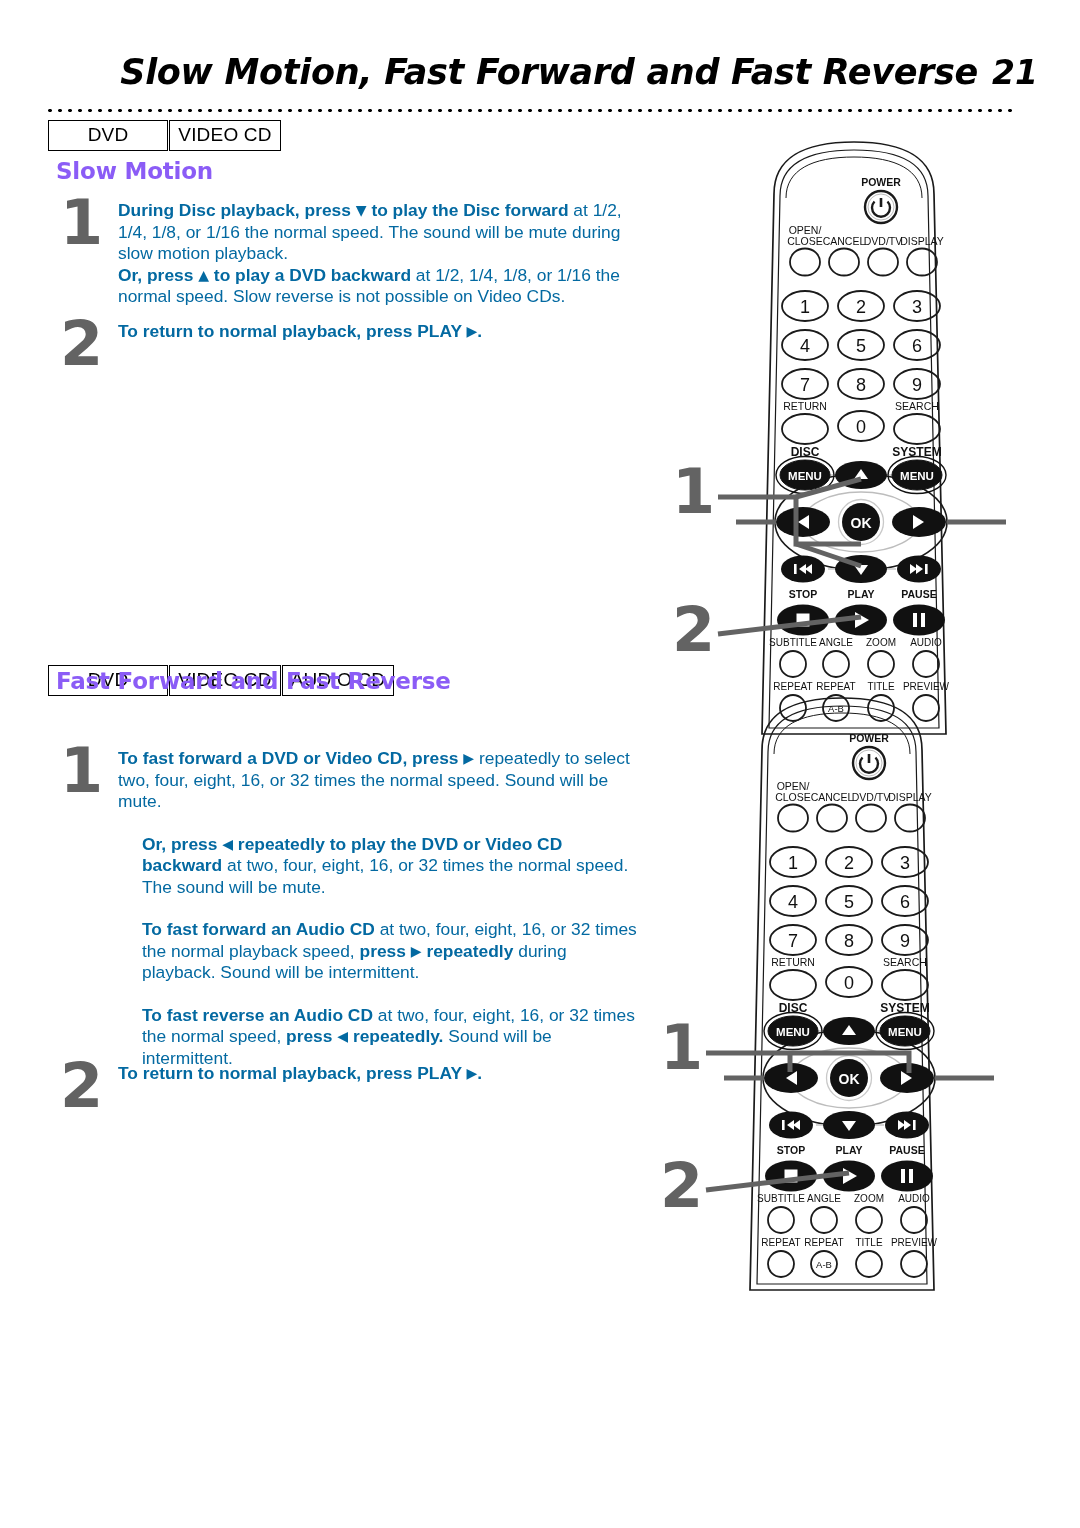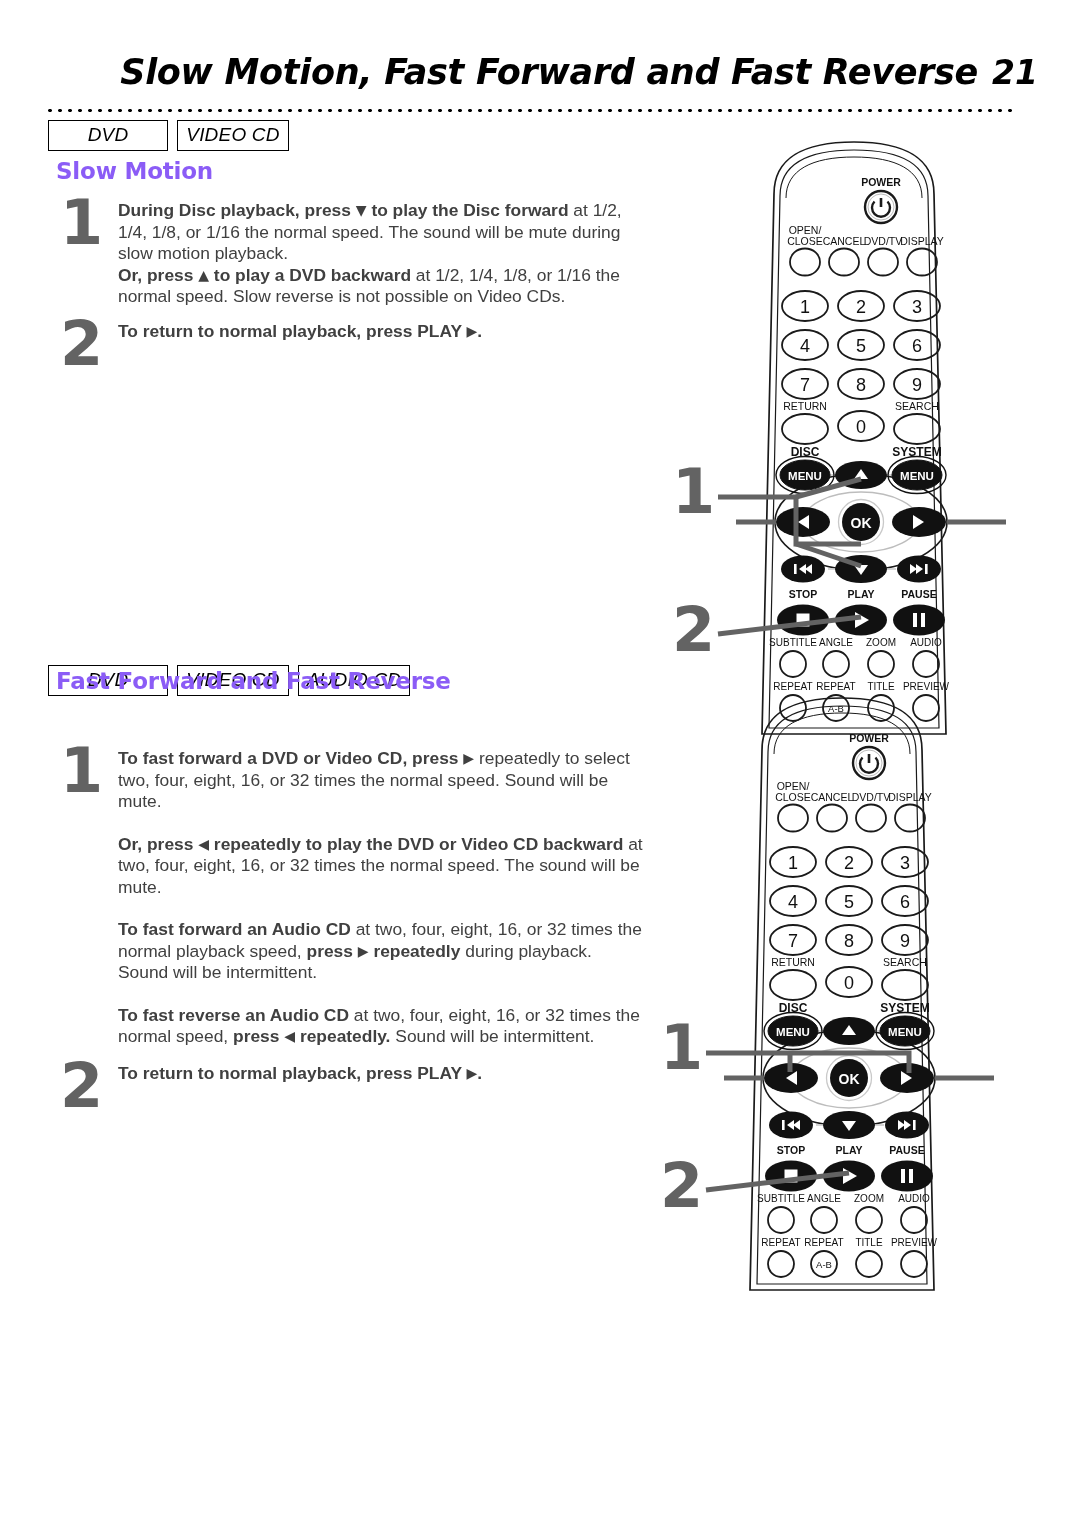--- a/index.html
+++ b/index.html
@@ -26,21 +26,21 @@
     font-weight:bold;font-style:italic;font-size:33px;
     margin-left:14px;display:inline;
   }
   .dots{
     position:absolute;left:45px;top:108px;width:970px;height:5px;
     background-image:radial-gradient(circle, #000 1.7px, rgba(0,0,0,0) 1.9px);
     background-size:10px 5px;background-repeat:repeat-x;
   }
 
   
-  .badges{position:absolute;display:flex;gap:9px;font-style:italic;}
+  .badges{position:absolute;display:flex;gap:1px;}
   .badge{
     border:1.6px solid #000;background:#fff;
     font-size:19px;letter-spacing:0.2px;
     padding:3px 0 4px 0;text-align:center;
     font-family:"Liberation Sans", sans-serif;
     color:#000;line-height:1.15;
   }
   .badge.w-dvd{width:118px;}
   .badge.w-vcd{width:110px;}
   .badge.w-acd{width:110px;}
@@ -56,25 +56,25 @@
   
   .step{position:absolute;}
   .step-num{
     position:absolute;left:0;top:0;
     font-family:"DejaVu Sans", sans-serif;
     font-weight:bold;font-size:62px;line-height:52px;
     color:#636363;
   }
   .step-body{
     position:absolute;left:58px;top:3px;width:525px;
-    font-size:17.4px;line-height:21.5px;color:#404040;
+    font-size:17.4px;line-height:21.5px;color:#0369a1;
     font-family:"Liberation Sans", sans-serif;
   }
   .step-body p{margin:0 0 0 0;}
-  .step-body p + p{margin-top:21px;}
+  .step-body p + p{margin-top:21px;margin-left:24px;}
   .step-body b{font-weight:bold;}
   .tri{font-family:"DejaVu Sans",sans-serif;font-size:14px;
        line-height:1;display:inline-block;vertical-align:1px;}
 
   
   .remote-wrap{position:absolute;}
   .callout{
     position:absolute;
     font-family:"DejaVu Sans", sans-serif;
     font-weight:bold;font-size:62px;line-height:56px;color:#636363;

